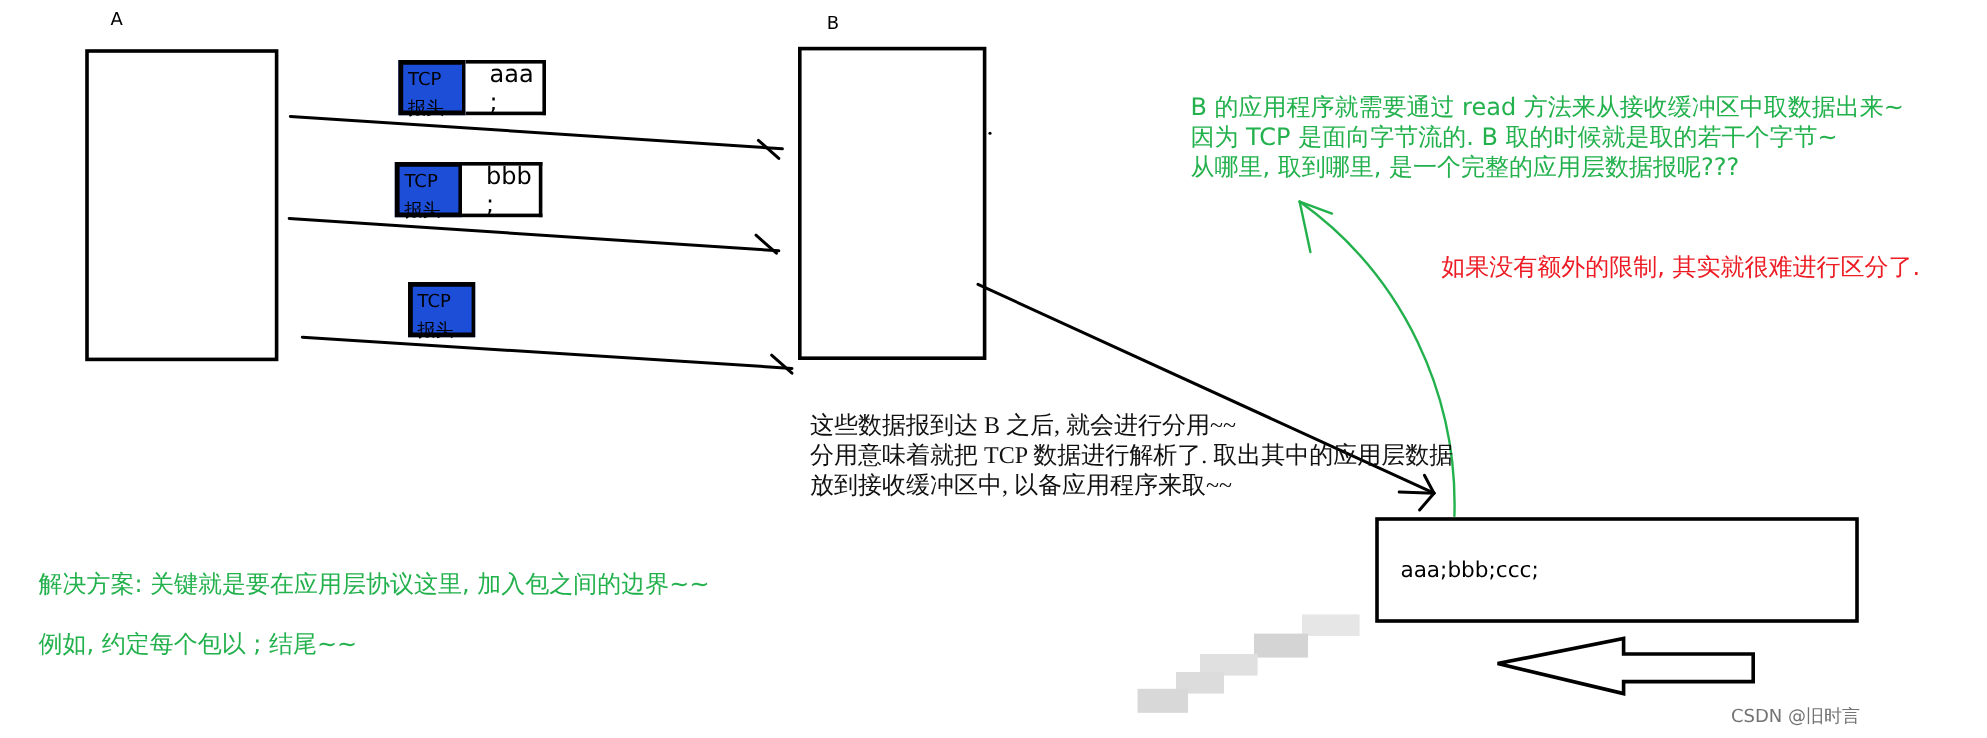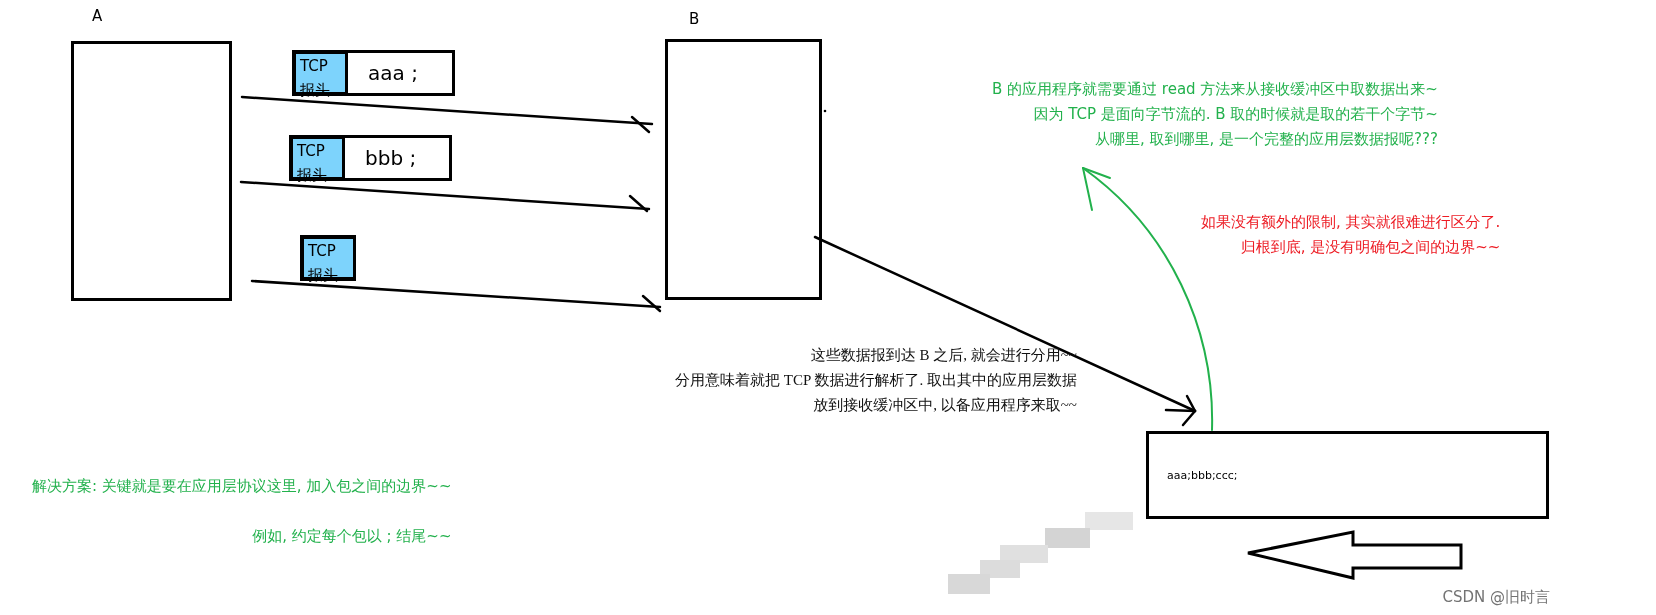--- a/index.html
+++ b/index.html
@@ -3,32 +3,32 @@
 <meta charset="utf-8">
 <style>
   html, body { margin:0; padding:0; background:#ffffff; }
   body { width:1656px; height:615px; position:relative; overflow:hidden;
          font-family:"DejaVu Sans", "Liberation Sans", sans-serif; color:#000; }
   .abs { position:absolute; }
   .label { font-size:15px; }
   .node-box { position:absolute; border:3px solid #000; background:#fff; box-sizing:border-box; }
   .pkt { position:absolute; height:46px; display:flex; box-sizing:border-box; }
   .pkt .hdr { border:4px solid #000; border-right:3px solid #000; width:56px; box-sizing:border-box;
-              font-size:15px; line-height:24px; padding-left:4px; background:#7dd3fc; }
+              font-size:15px; line-height:24px; padding-left:4px; background:#1d4ed8;margin-left:40px; }
   .pkt .hdr span { display:block; }
   .pkt .payload { border:3px solid #000; border-left:none; flex:1; box-sizing:border-box;
                   font-size:20px; padding-left:20px; display:flex; align-items:center; background:#fff; }
-  .note { position:absolute; font-size:15px; line-height:25px; white-space:nowrap;text-align:right; }
+  .note { position:absolute; font-size:20px; line-height:25px; white-space:nowrap; }
   .green { color:#22b14c; }
   .red { color:#ed1c24;margin-top:34px; }
   .black { color:#111; }
   svg.overlay { position:absolute; left:0; top:0; }
   .buffer-box { position:absolute; left:1146px; top:431px; width:403px; height:88px;
                 border:3px solid #000; box-sizing:border-box; background:#fff;
-                display:flex; align-items:center; padding-left:18px; font-size:11px; }
+                display:flex; align-items:center; padding-left:18px; font-size:18px; }
   .watermark { position:absolute; right:106px; bottom:8px; font-size:15px; color:#737373; }
   .blur { position:absolute; background:#d6d6d6; }
 </style>
 </head>
 <body>
 
 <div class="abs label" style="left:92px; top:7px;">A</div>
 <div class="abs label" style="left:689px; top:10px;">B</div>
 
 <div class="node-box" style="left:71px; top:41px; width:161px; height:260px;"></div>
@@ -95,21 +95,20 @@
 <div class="blur" style="left:948px; top:574px; width:42px; height:20px; background:#d8d8d8;"></div>
 
 <div class="note green" style="left:992px; top:77px;">
   <div>B 的应用程序就需要通过 read 方法来从接收缓冲区中取数据出来~</div>
   <div>因为 TCP 是面向字节流的. B 取的时候就是取的若干个字节~</div>
   <div>从哪里, 取到哪里, 是一个完整的应用层数据报呢???</div>
 </div>
 
 <div class="note red" style="left:1201px; top:176px;">
   <div>如果没有额外的限制, 其实就很难进行区分了.</div>
-  <div>归根到底, 是没有明确包之间的边界~~</div>
 </div>
 
 <div class="note black" style="left:675px; top:343px;font-family:Liberation Serif, serif;">
   <div>这些数据报到达 B 之后, 就会进行分用~~</div>
   <div>分用意味着就把 TCP 数据进行解析了. 取出其中的应用层数据</div>
   <div>放到接收缓冲区中, 以备应用程序来取~~</div>
 </div>
 
 <div class="note green" style="left:32px; top:474px;">
   <div>解决方案: 关键就是要在应用层协议这里, 加入包之间的边界~~</div>

